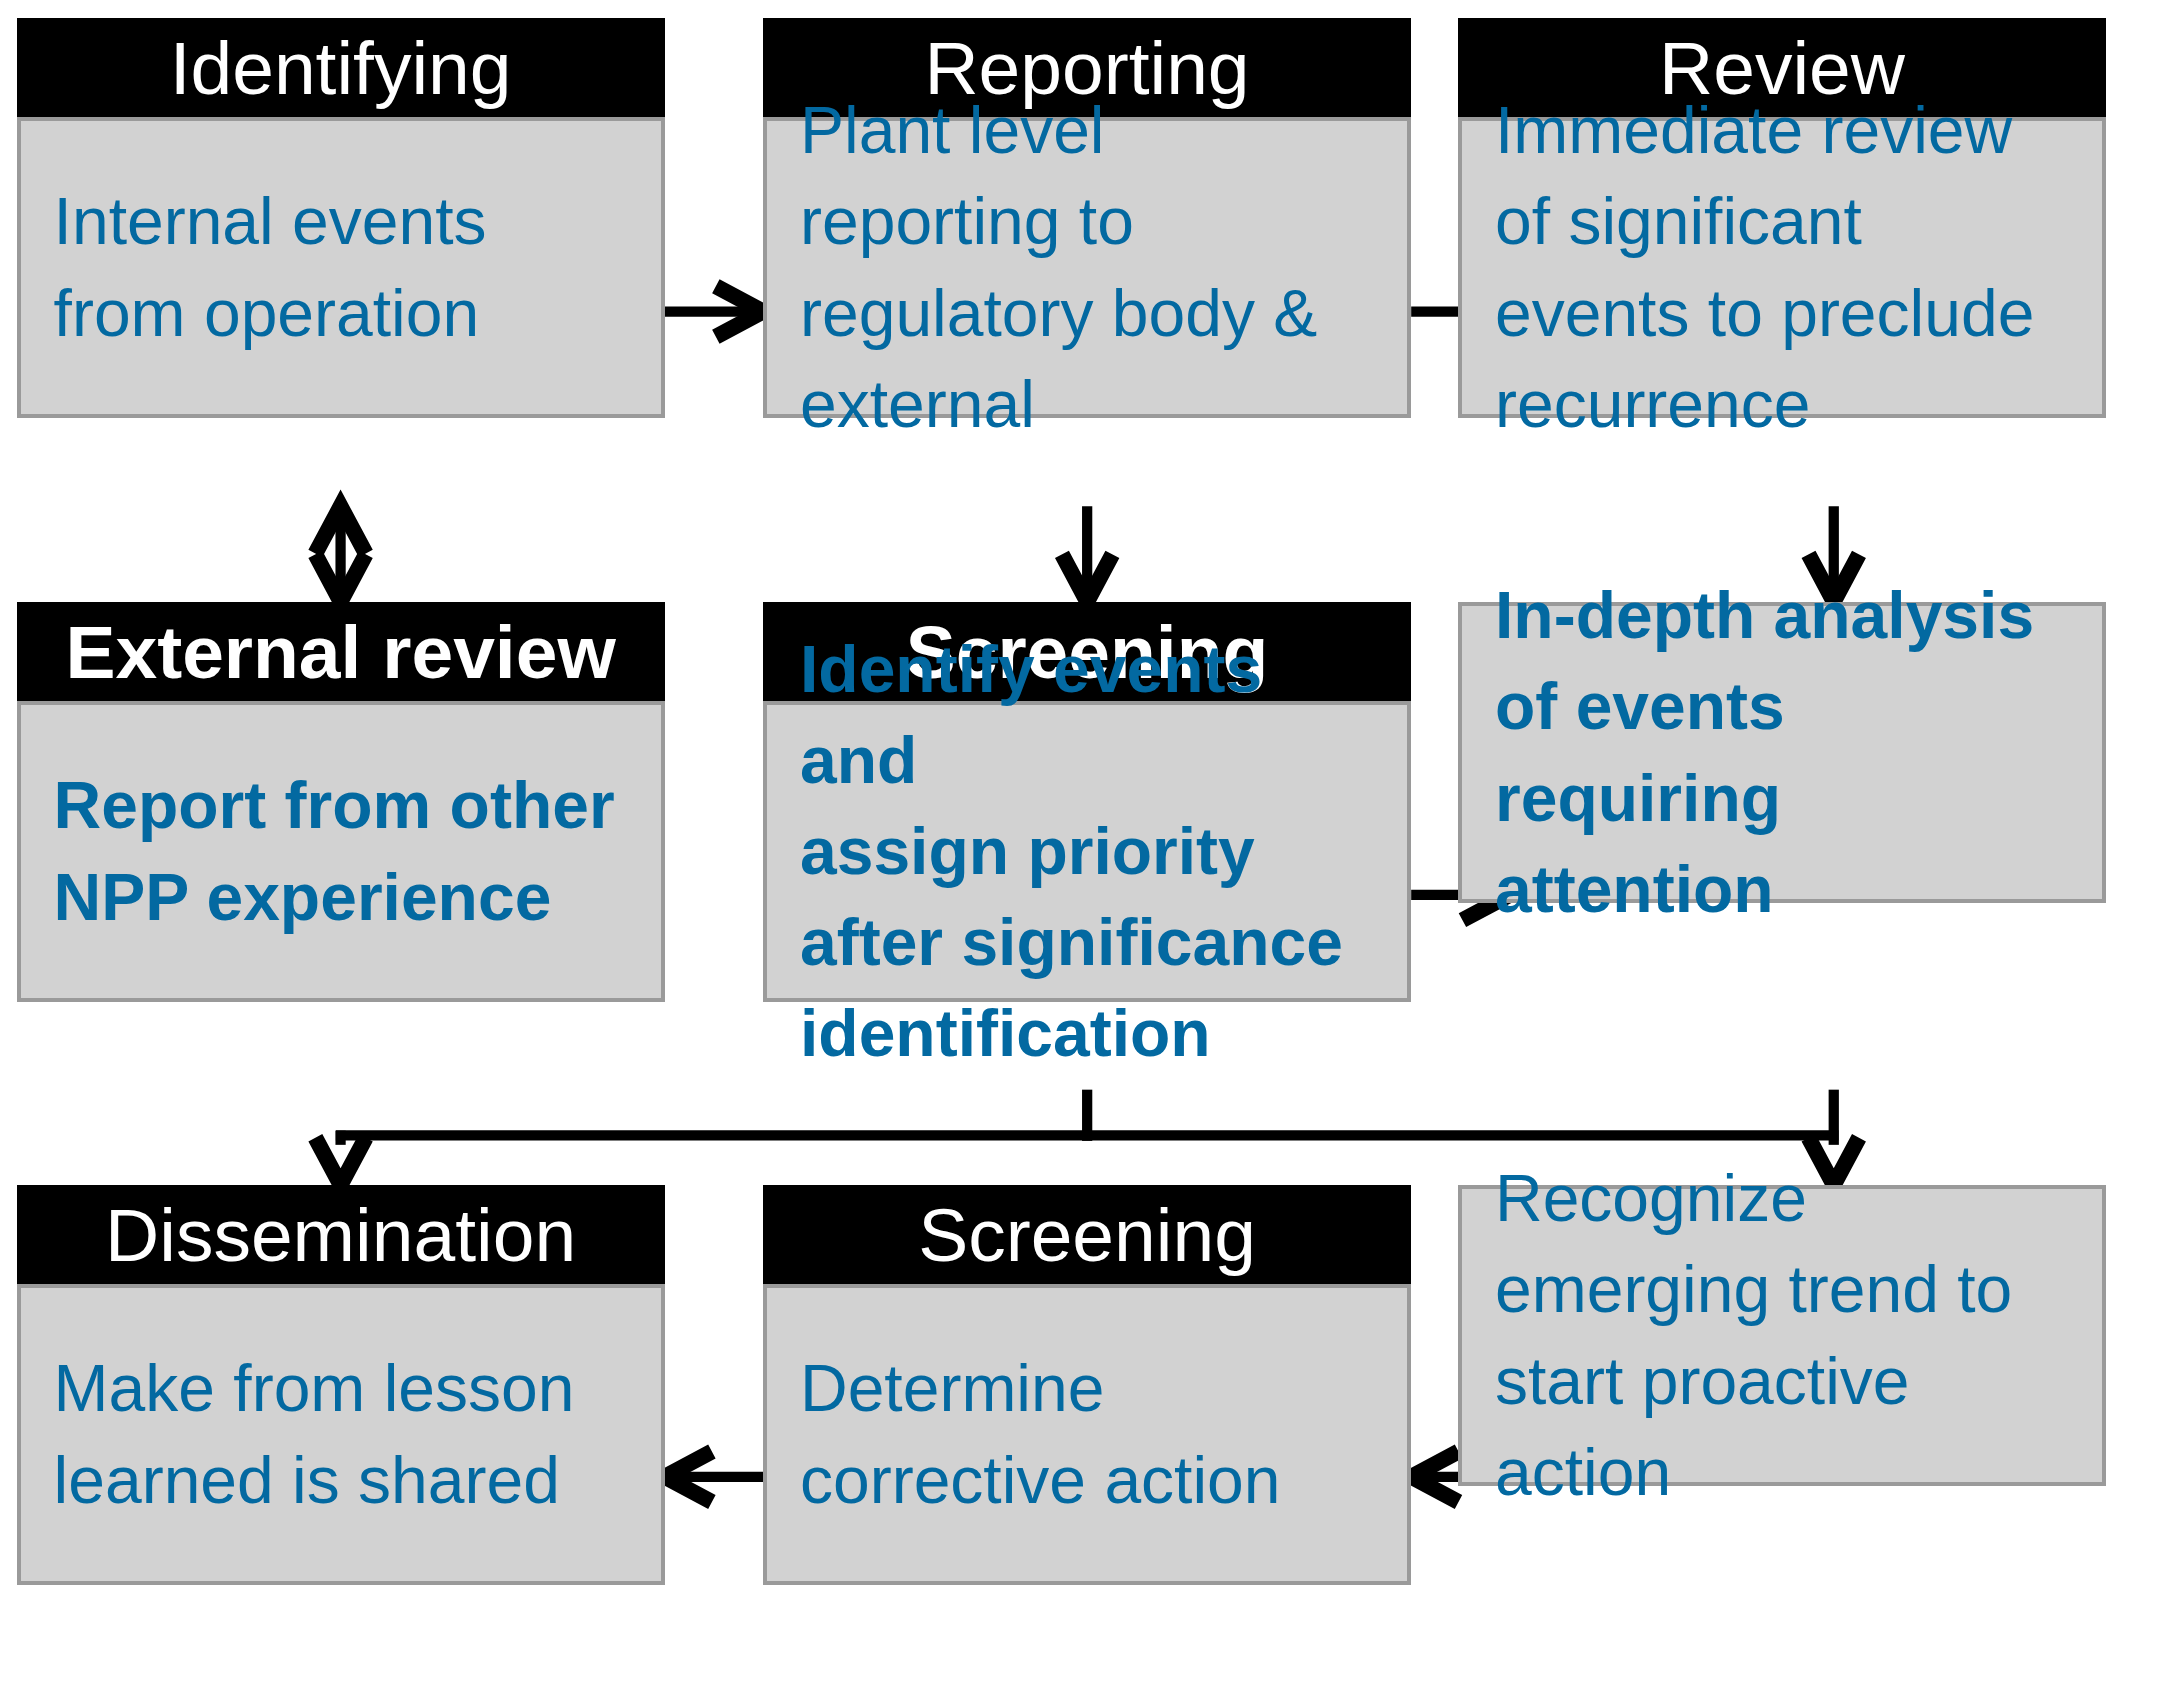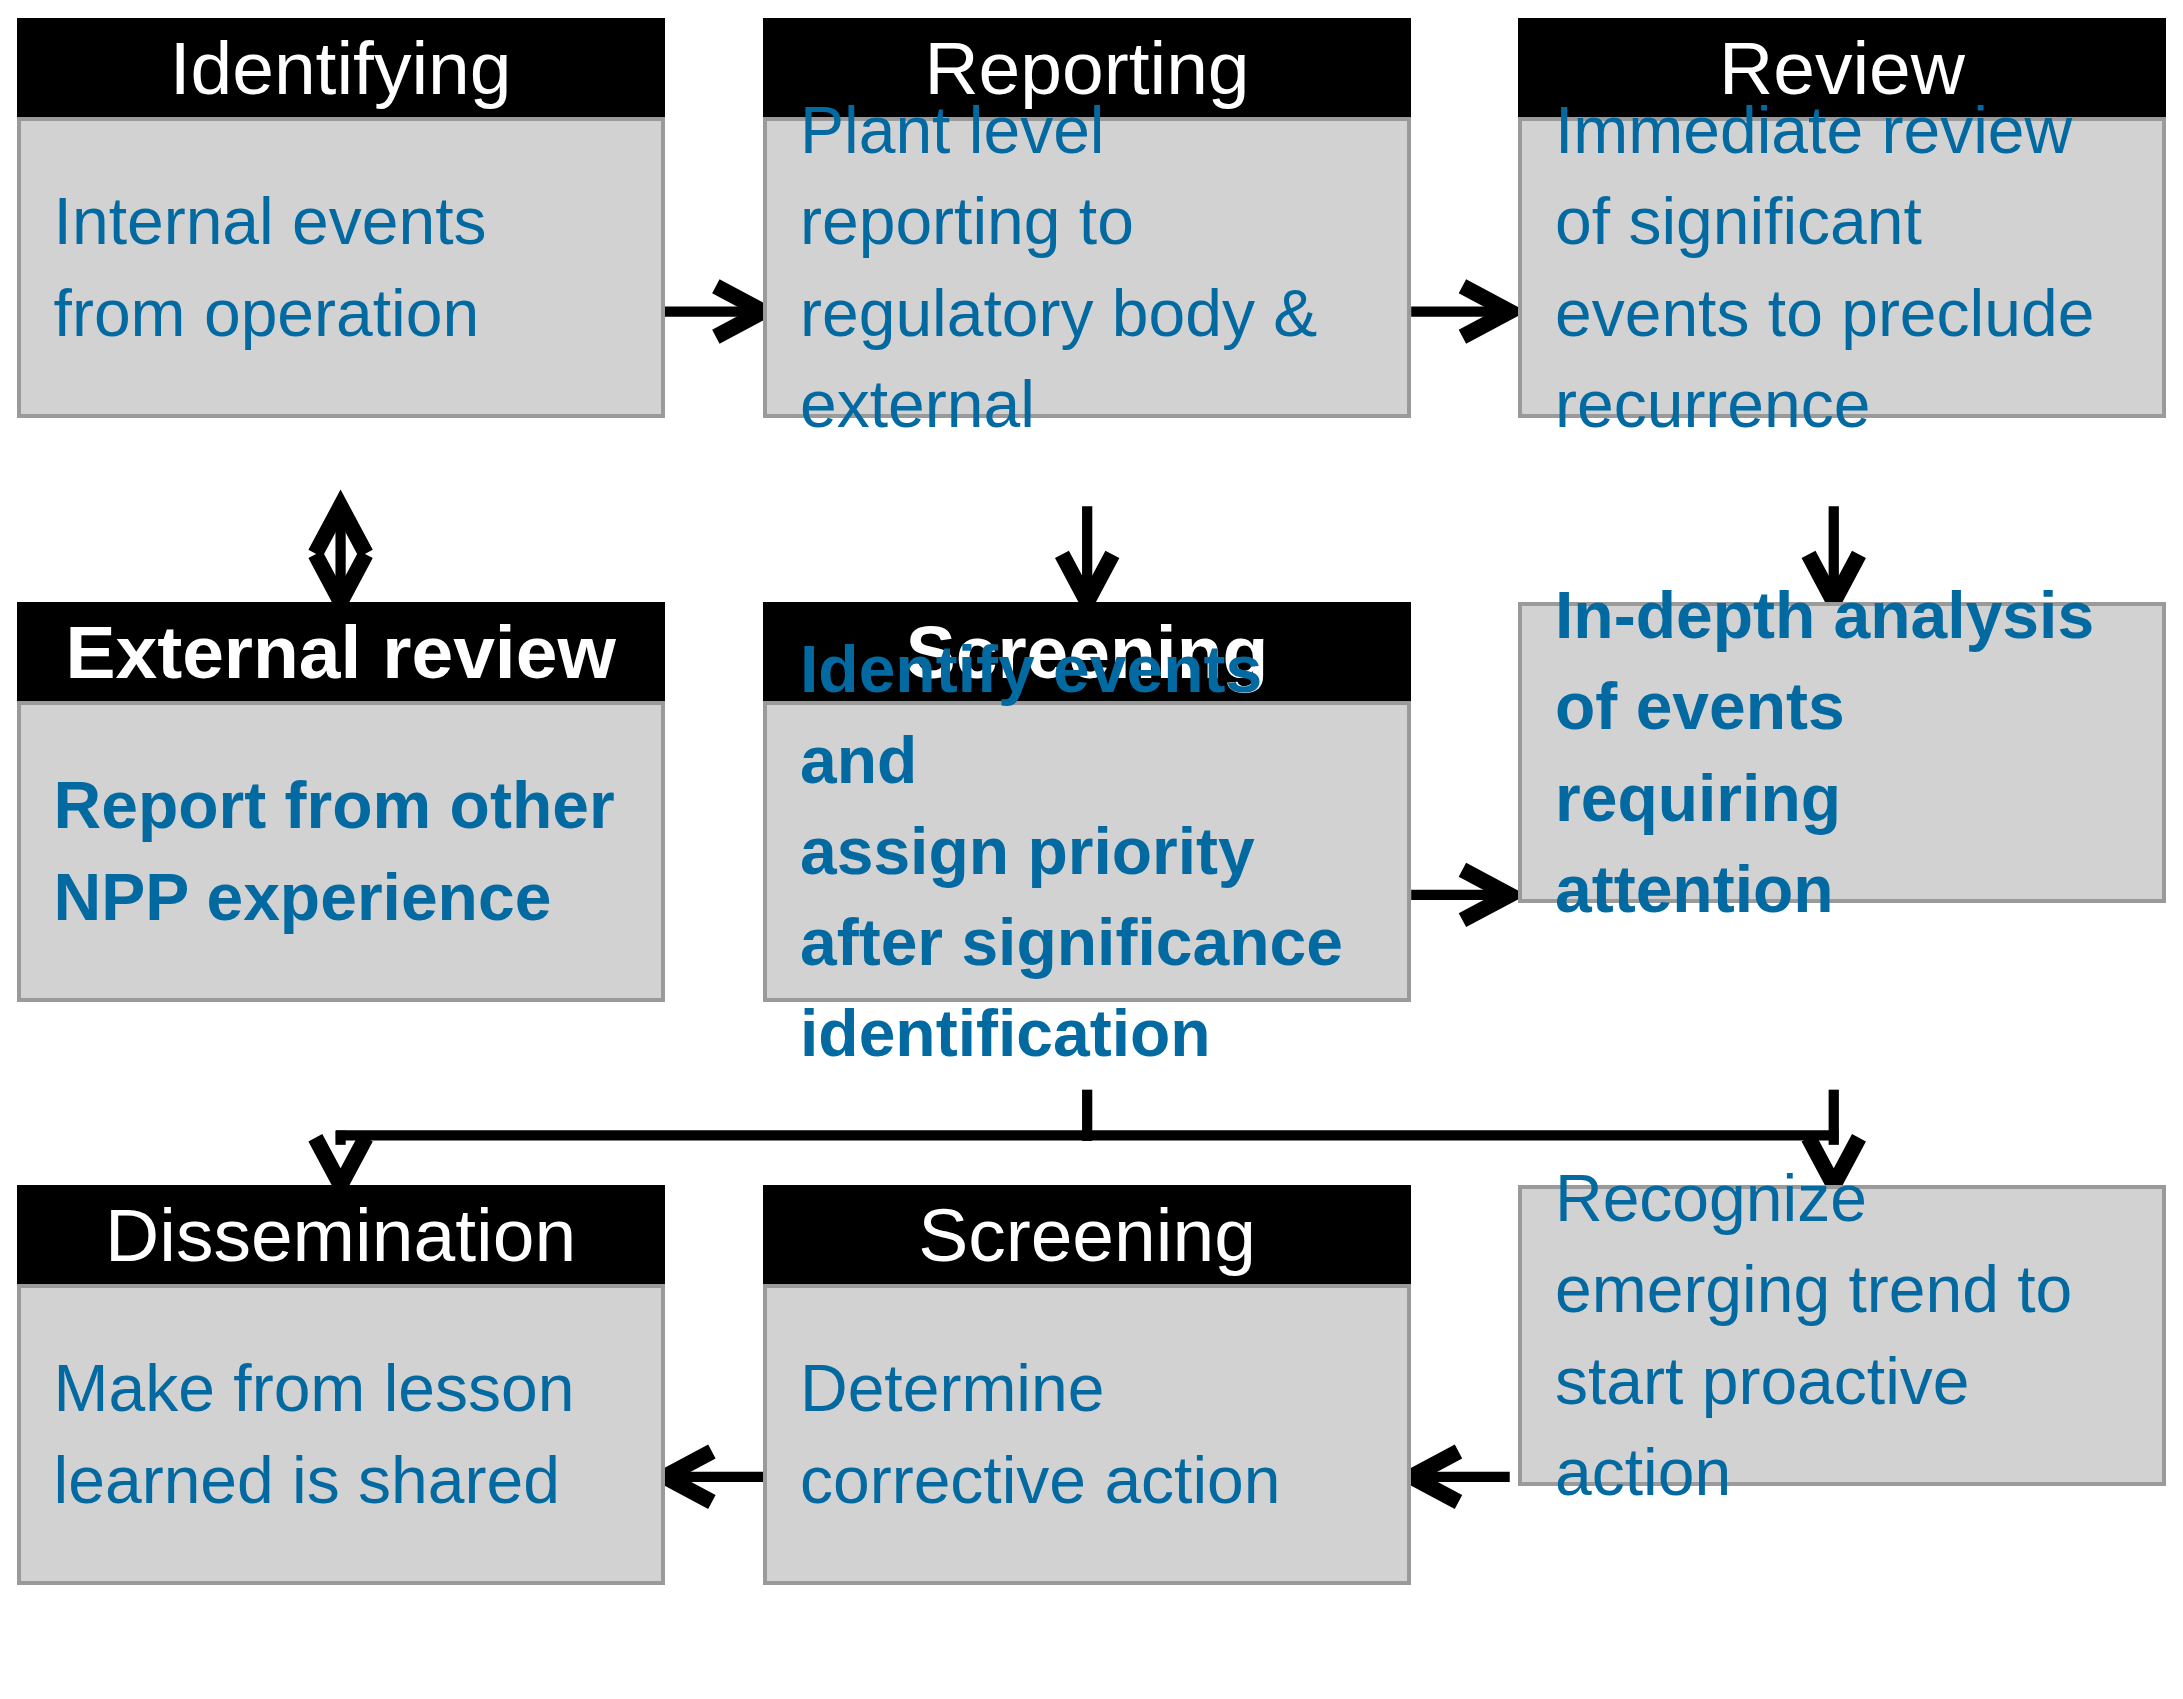--- a/index.html
+++ b/index.html
@@ -7,21 +7,21 @@
   .canvas{position:relative;width:2183px;height:1700px;background:#ffffff;overflow:hidden;}
   .connectors{position:absolute;left:0;top:0;width:2183px;height:1700px;}
   .connectors line,.connectors polyline{stroke:#000000;fill:none;stroke-linecap:butt;stroke-linejoin:miter;}
   .connectors .shaft{stroke-width:13px;}
   .connectors .head{stroke-width:20px;}
   .box{position:absolute;width:648px;height:488px;}
   .box-header{height:99px;background:#000000;color:#ffffff;display:flex;align-items:center;justify-content:center;font-size:75px;}
   .box-body{height:301px;background:#d2d2d2;border:4px solid #9a9a9a;box-sizing:border-box;display:flex;align-items:center;padding:0 24px 0 33px;font-size:66px;line-height:1.38;color:#0369a1;}
   .box-body .body-text{white-space:pre-line;}
   
-  .c1{left:16.6px;} .c2{left:763px;border-radius:7px;} .c3{left:1510px;padding-left:8px;}
+  .c1{left:16.6px;} .c2{left:763px;border-radius:7px;} .c3{left:1450px;padding-left:8px;}
   .r1{top:18px;}  .r2{top:602px;font-weight:bold;}  .r3{top:1185px;}
 </style>
 </head>
 <body>
 
 <div class="canvas">
 
   <svg class="connectors" width="2183" height="1700" viewBox="0 0 2769 2156">
 
     <line class="shaft" x1="843" y1="395" x2="956" y2="395"></line>

